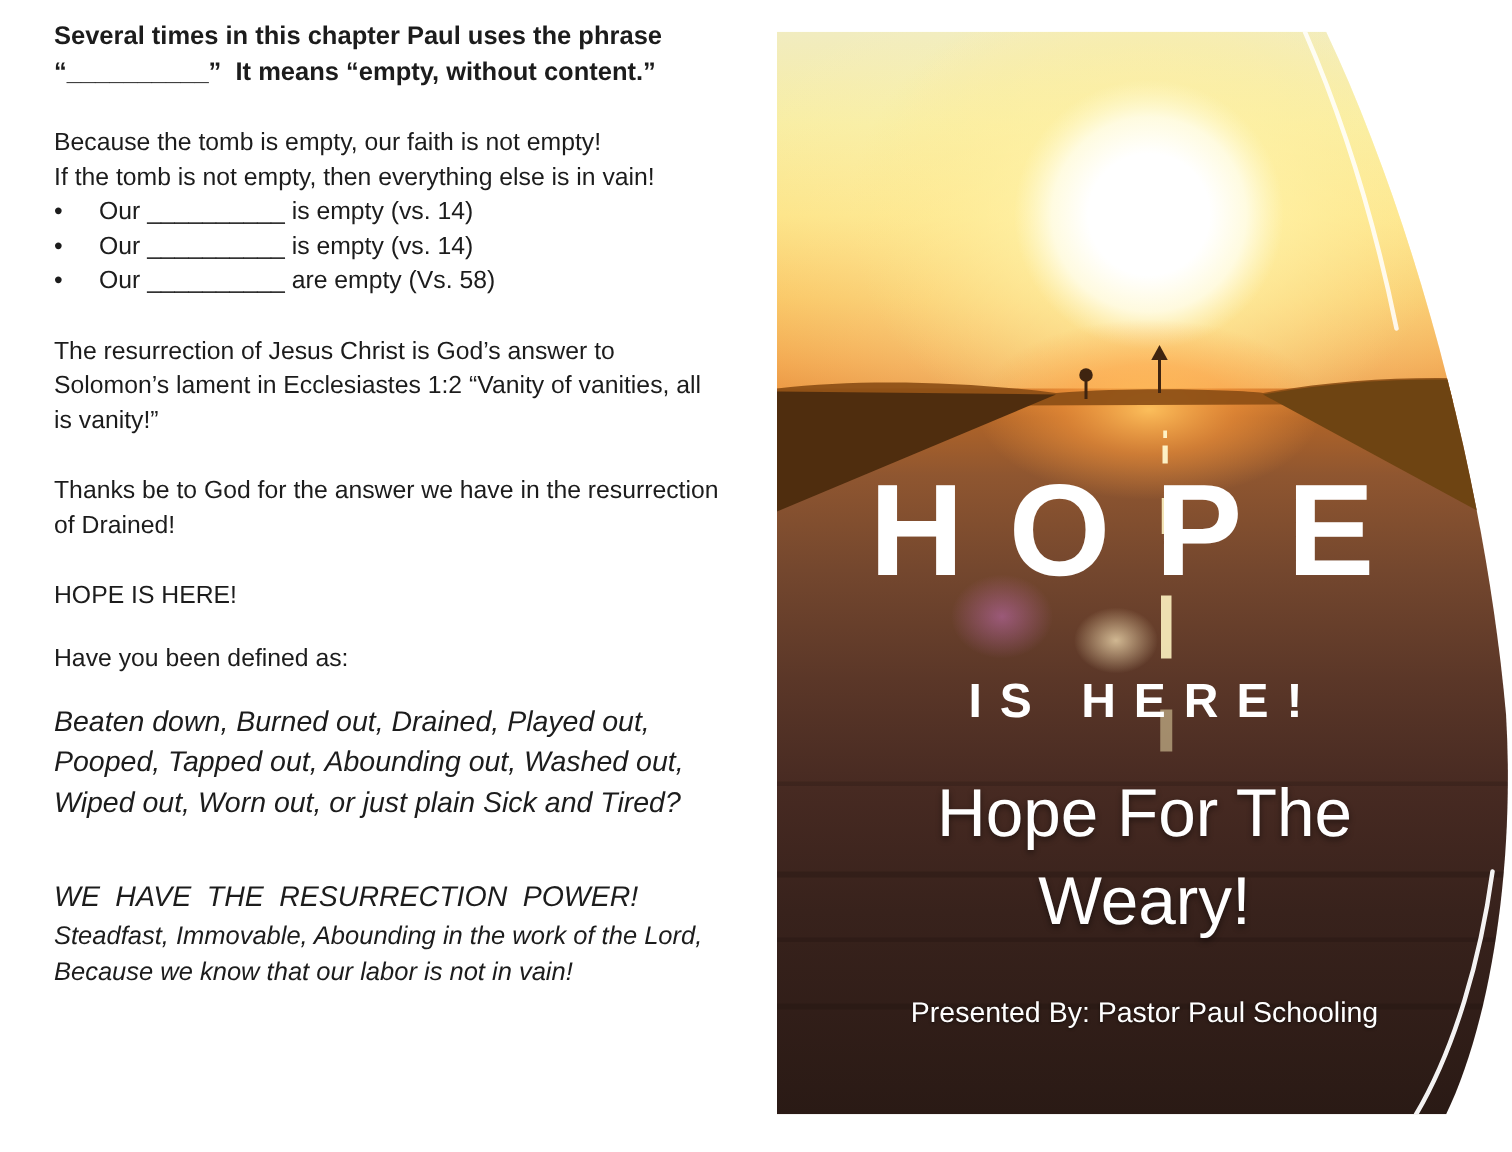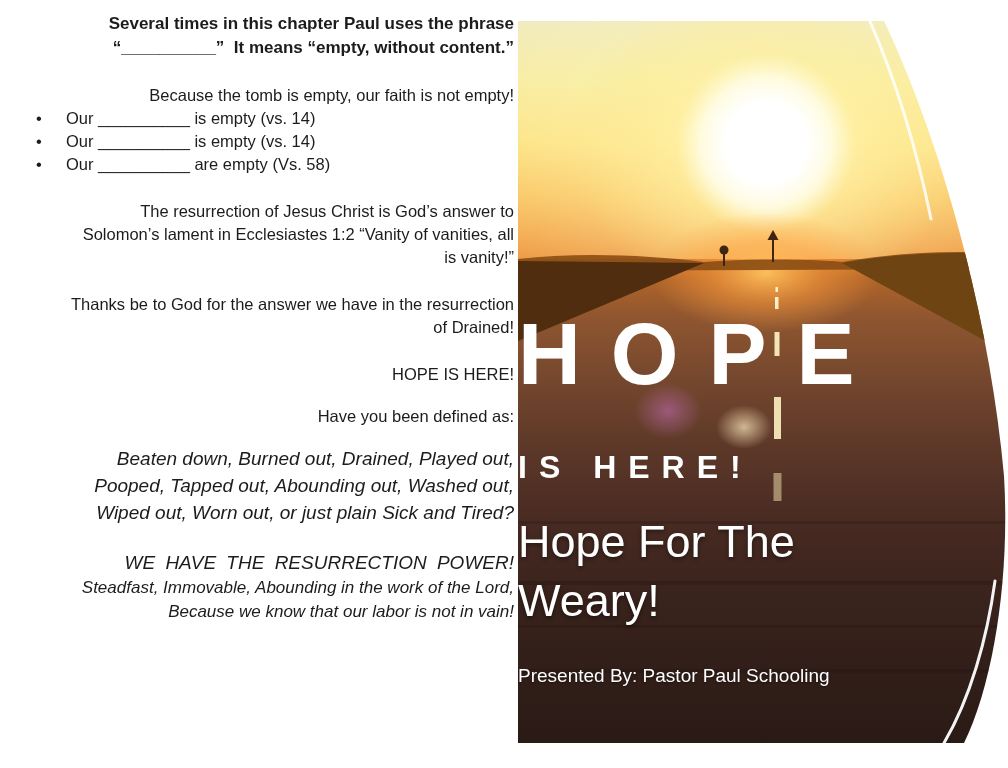--- a/index.html
+++ b/index.html
@@ -1,59 +1,60 @@
 <!DOCTYPE html>
 <html><head>
 <meta charset="utf-8">
 <style>
   html,body{margin:0;padding:0;background:#ffffff;}
   .slide{position:relative;width:1008px;height:768px;background:#ffffff;overflow:hidden;
          font-family:"Liberation Sans",sans-serif;color:#1c1c1c;}
   
   .left{position:absolute;left:36px;top:12px;width:478px;}
   .line{white-space:pre;line-height:23px;font-size:16.5px;}
-  .para{margin:0 0 24px 0;text-align:right;}
+  .para{margin:0 0 24px 0;}
   .head .line{font-weight:bold;font-size:17px;line-height:24px;}
   .head{margin-bottom:24px;}
   .indent{padding-left:39px;}
   .bullets{margin:0 0 24px 0;}
   .bullet-row{display:flex;}
   .bullet-dot{width:30px;font-size:16.5px;line-height:23px;}
   .p-hope{margin-bottom:19px;}
   .p-defined{margin-bottom:17px;}
   .ital .line{font-style:italic;font-size:19px;line-height:27px;}
-  .ital{margin-bottom:23px;}
+  .ital{margin-bottom:36px;}
   .power .line{font-style:italic;}
-  .power .l1{font-size:19px;line-height:27px;word-spacing:5px;margin-left:45px;}
+  .power .l1{font-size:19px;line-height:27px;word-spacing:5px;}
   .power .l2,.power .l3{font-size:17px;line-height:24px;}
   .power{margin-bottom:0;}
   
   .hero{position:absolute;left:518px;top:21px;width:490px;height:722px;
         clip-path:path('M0,0 L366,0 C425,125 472,300 486,455 C492,555 476,660 446,722 L0,722 Z');}
   .hero svg{position:absolute;left:0;top:0;}
-  .overlay{position:absolute;left:0;width:490px;text-align:left;color:#ffffff;}
+  .overlay{position:absolute;left:0;width:490px;text-align:center;color:#ffffff;}
   .hope{top:289px;font-size:87px;line-height:87px;font-weight:bold;letter-spacing:30px;margin-right:-30px;}
   .ishere{top:427px;font-size:32px;line-height:38px;font-weight:700;letter-spacing:12px;margin-right:-12px;}
   .weary{top:491px;font-size:45px;line-height:59px;text-shadow:0 2px 4px rgba(0,0,0,0.45);}
   .presenter{top:643px;font-size:19px;line-height:24px;text-shadow:0 1px 2px rgba(0,0,0,0.5);}
 </style>
 </head>
 <body>
 
 <div class="slide">
 
   <div class="left">
 
     <div class="para head">
       <div class="line">Several times in this chapter Paul uses the phrase</div>
       <div class="line">“__________”  It means “empty, without content.”</div>
     </div>
 
     <div class="para" style="margin-bottom:0;">
       <div class="line">Because the tomb is empty, our faith is not empty!</div>
+      <div class="line">If the tomb is not empty, then everything else is in vain!</div>
     </div>
 
     <div class="bullets">
       <div class="bullet-row">
         <span class="bullet-dot">•</span>
         <span class="line">Our __________ is empty (vs. 14)</span>
       </div>
       <div class="bullet-row">
         <span class="bullet-dot">•</span>
         <span class="line">Our __________ is empty (vs. 14)</span>

